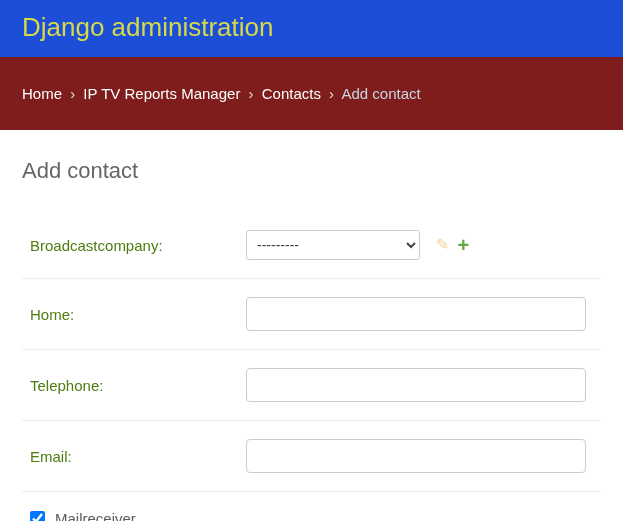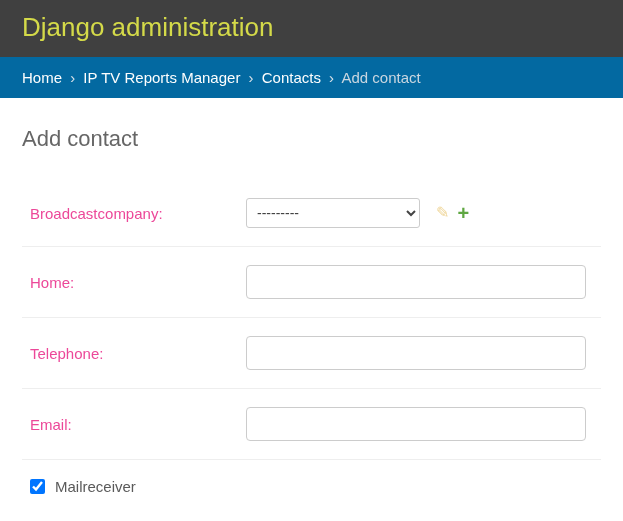--- a/index.html
+++ b/index.html
@@ -3,31 +3,31 @@
   <meta charset="utf-8">
   <style>
     * { margin: 0; padding: 0; box-sizing: border-box; }
     body {
       font-family: "Helvetica Neue", Helvetica, Arial, sans-serif;
       background: #fff;
       width: 623px;
       color: #555;
     }
     .header {
-      background: #404040;
+      background: #1d4ed8;
       padding: 12px 22px 14px;
     }
     .site-title {
       color: #d4da49;
       font-size: 26px;
       font-weight: 400;
     }
     .breadcrumbs {
-      background: #0369a1;
-      padding: 12px 22px;
+      background: #7f1d1d;
+      padding: 28px 22px;
       color: #d9e3ea;
       font-size: 15px;
     }
     .breadcrumbs a {
       color: #fdfefe;
       text-decoration: none;
     }
     .breadcrumbs .sep {
       color: #d9e3ea;
       margin: 0 4px;
@@ -46,21 +46,21 @@
     }
     .form-row {
       display: flex;
       align-items: center;
       padding: 18px 8px;
       border-bottom: 1px solid #eee;
     }
     .form-row label {
       width: 216px;
       font-size: 15px;
-      color: #ec4899;
+      color: #4d7c0f;
       flex-shrink: 0;
     }
     .form-row .field {
       display: flex;
       align-items: center;
       gap: 8px;
     }
     select {
       width: 174px;
       height: 30px;

